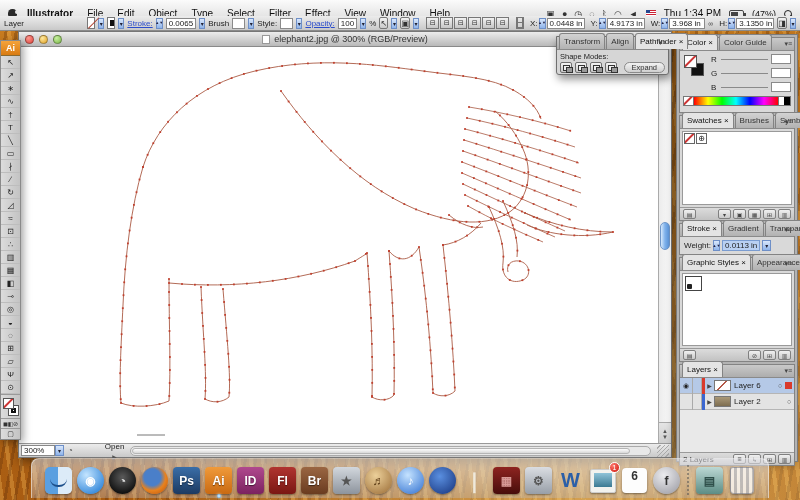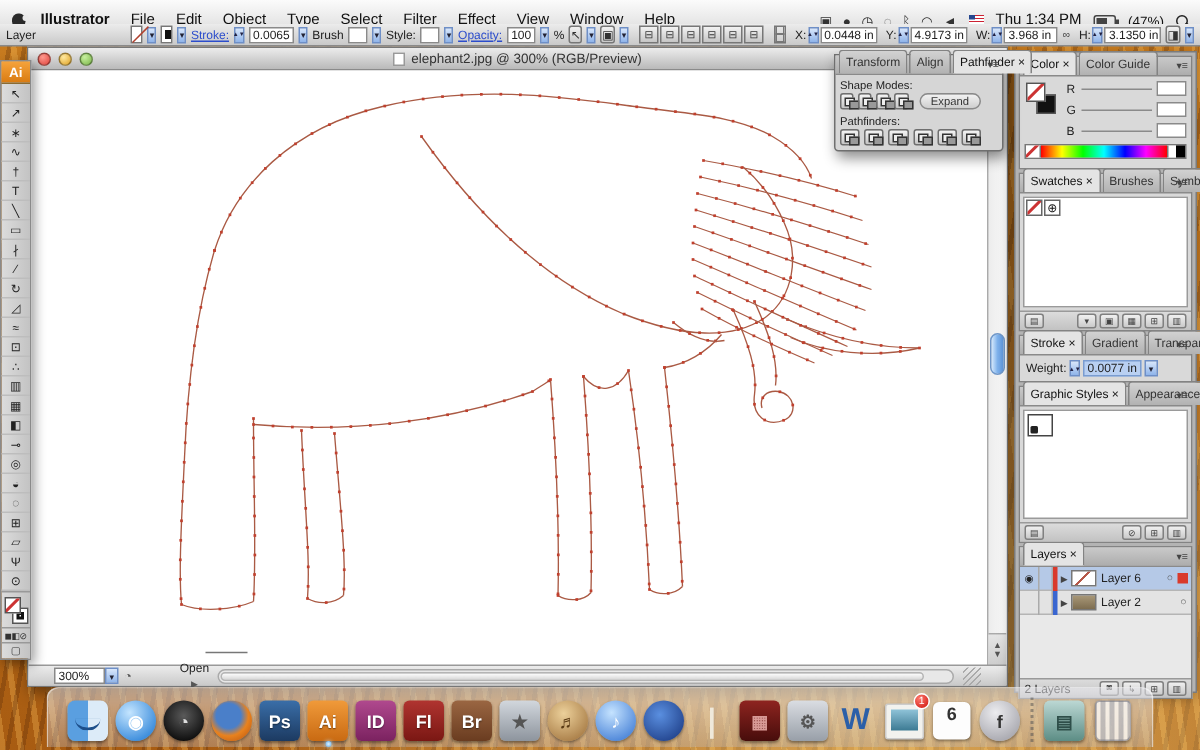--- a/index.html
+++ b/index.html
@@ -66,21 +66,21 @@
   #wintitle { font-size:9px; color:#333; display:flex; align-items:flex-end; gap:4px;}
   .docicon { width:8px; height:9px; background:#fff; border:1px solid #999; display:inline-block;}
   #canvas { position:absolute; left:0; top:15px; width:652px; height:397px; background:#fff; overflow:hidden;}
   #art { position:absolute; left:0; top:0; }
   .vscroll { position:absolute; right:0; top:0; bottom:0; width:13px; background:linear-gradient(90deg,#ececec,#fafafa); border-left:1px solid #aaa;}
   .vthumb { position:absolute; left:1px; right:1px; top:44%; height:28px; border-radius:7px;
     background:linear-gradient(90deg,#d6e9fc,#7fb2ec 50%,#5e97dc); border:1px solid #6f97c9;}
   .varrows { position:absolute; bottom:0; left:0; right:0; height:22px; background:linear-gradient(#e5e5e5,#cdcdcd); border-top:1px solid #aaa; display:flex; flex-direction:column; align-items:center; justify-content:center; font-size:6px; color:#555;}
   #statusbar { position:absolute; left:0; bottom:0; width:652px; height:14px;
     background:linear-gradient(#ececec,#c9c9c9); border-top:1px solid #999;
-    display:flex; align-items:center; font-size:8px; color:#222; padding:0 17px; gap:4px;}
+    display:flex; align-items:center; font-size:8px; color:#222; padding:0 2px; gap:4px;}
   .zoombox { display:flex; align-items:center;}
   .zoomfld { background:#fff; border:1px solid #888; height:11px; width:34px; display:inline-flex; align-items:center; padding:0 2px;}
   .sbicon { font-size:8px; color:#555;}
   .statmenu { display:flex; align-items:center; gap:2px; margin-left:28px;flex-direction:column;}
   .hscroll { flex:1; height:10px; border:1px solid #aaa; border-radius:5px; background:#e8e8e8; position:relative; margin:0 2px;}
   .hthumb { position:absolute; left:1px; top:1px; bottom:1px; width:96%; border-radius:4px; background:linear-gradient(#fdfdfd,#d8d8d8); border:1px solid #b5b5b5;}
   .grip { width:12px; height:12px; background:repeating-linear-gradient(135deg,transparent 0 2px,#aaa 2px 3px);}
 
   
   #toolbox { position:absolute; left:0; top:40px; width:21px; z-index:3;
@@ -96,21 +96,21 @@
   .fsbtn { width:5px; height:7px; font-size:6px; color:#333; display:flex; align-items:center; justify-content:center;}
   #screenmode { height:11px; display:flex; align-items:center; justify-content:center; font-size:7px; color:#333; border-top:1px solid #999;}
 
   
   #pfpanel { position:absolute; left:556px; top:36px; width:113px; z-index:4;
     background:#d6d6d6; border:1px solid #6f6f6f; border-radius:0 0 3px 3px; box-shadow:2px 4px 9px rgba(0,0,0,.45); font-size:8px; color:#222;}
   .tabrow { display:flex; align-items:flex-end; height:13px; background:linear-gradient(#c9c9c9,#adadad); border-bottom:1px solid #8a8a8a; padding:1px 2px 0 2px; gap:1px; position:relative;}
   .tab { height:16px; padding:0 4px; font-size:8px; display:flex; align-items:center; background:linear-gradient(#d2d2d2,#b2b2b2); border:1px solid #838383; border-bottom:none; border-radius:3px 3px 0 0; white-space:nowrap; color:#333;}
   .tab.active { background:#e4e4e4; color:#111;}
   .panelmenu { position:absolute; right:2px; top:2px; font-size:7px; color:#444;}
-  .pfsection { padding:2px 14px 1px 3px;}
+  .pfsection { padding:2px 3px 1px 3px;}
   .pflabel { font-size:7.5px; color:#222; margin-bottom:1px;}
   .pfbtns { display:flex; gap:3px; align-items:center;}
   .pfbtn { width:14px; height:11px; background:linear-gradient(#f4f4f4,#c6c6c6); border:1px solid #6f6f6f; border-radius:2px; position:relative;}
   .pfbtn::before { content:""; position:absolute; left:2px; top:2px; width:5px; height:4px; border:1px solid #333; background:#eee;}
   .pfbtn::after { content:""; position:absolute; left:5px; top:4px; width:5px; height:4px; border:1px solid #333; background:#999;}
   .expandbtn { margin-left:4px; height:11px; padding:0 7px; border:1px solid #8a8a8a; border-radius:6px; background:linear-gradient(#f2f2f2,#cfcfcf); font-size:7.5px; display:flex; align-items:center; color:#333;}
 
   
   #rightdock { position:absolute; left:676px; top:34px; width:122px; height:428px; z-index:2;
     background:#b3b3b3; border:1px solid #7b7b7b; box-shadow:-2px 3px 8px rgba(0,0,0,.35); padding:2px;}
@@ -727,31 +727,20 @@
     <div class="pfsection">
       <div class="pflabel">Shape Modes:</div>
       <div class="pfbtns" id="shapemodes">
         <span class="pfbtn"></span>
           <span class="pfbtn"></span>
           <span class="pfbtn"></span>
           <span class="pfbtn"></span>
           <span class="expandbtn">Expand</span>
       </div>
     </div>
-    <div class="pfsection" style="padding-bottom:3px">
-      <div class="pflabel">Pathfinders:</div>
-      <div class="pfbtns" id="pfbtns">
-          <span class="pfbtn"></span>
-          <span class="pfbtn"></span>
-          <span class="pfbtn"></span>
-          <span class="pfbtn"></span>
-          <span class="pfbtn"></span>
-          <span class="pfbtn"></span>
-        </div>
-    </div>
   </div>
 
   <div id="rightdock">
 
     <div class="pgroup">
       <div class="tabrow" id="colortabs">
           <span class="tab active">Color ×</span>
           <span class="tab">Color Guide</span>
           <span class="panelmenu">▾≡</span>
         </div>
@@ -812,21 +801,21 @@
     <div class="pgroup">
       <div class="tabrow" id="sttabs">
           <span class="tab active">Stroke ×</span>
           <span class="tab">Gradient</span>
           <span class="tab">Transparency</span>
           <span class="panelmenu">▾≡</span>
         </div>
       <div class="weightrow">
         <span>Weight:</span>
         <span class="stepper">▲▼</span>
-        <span class="weightval">0.0077 in</span>
+        <span class="weightval">0.0113 in</span>
         <span class="dd">▾</span>
       </div>
     </div>
 
     <div class="pgroup">
       <div class="tabrow" id="gstabs">
           <span class="tab active">Graphic Styles ×</span>
           <span class="tab">Appearance</span>
           <span class="panelmenu">▾≡</span>
         </div>

